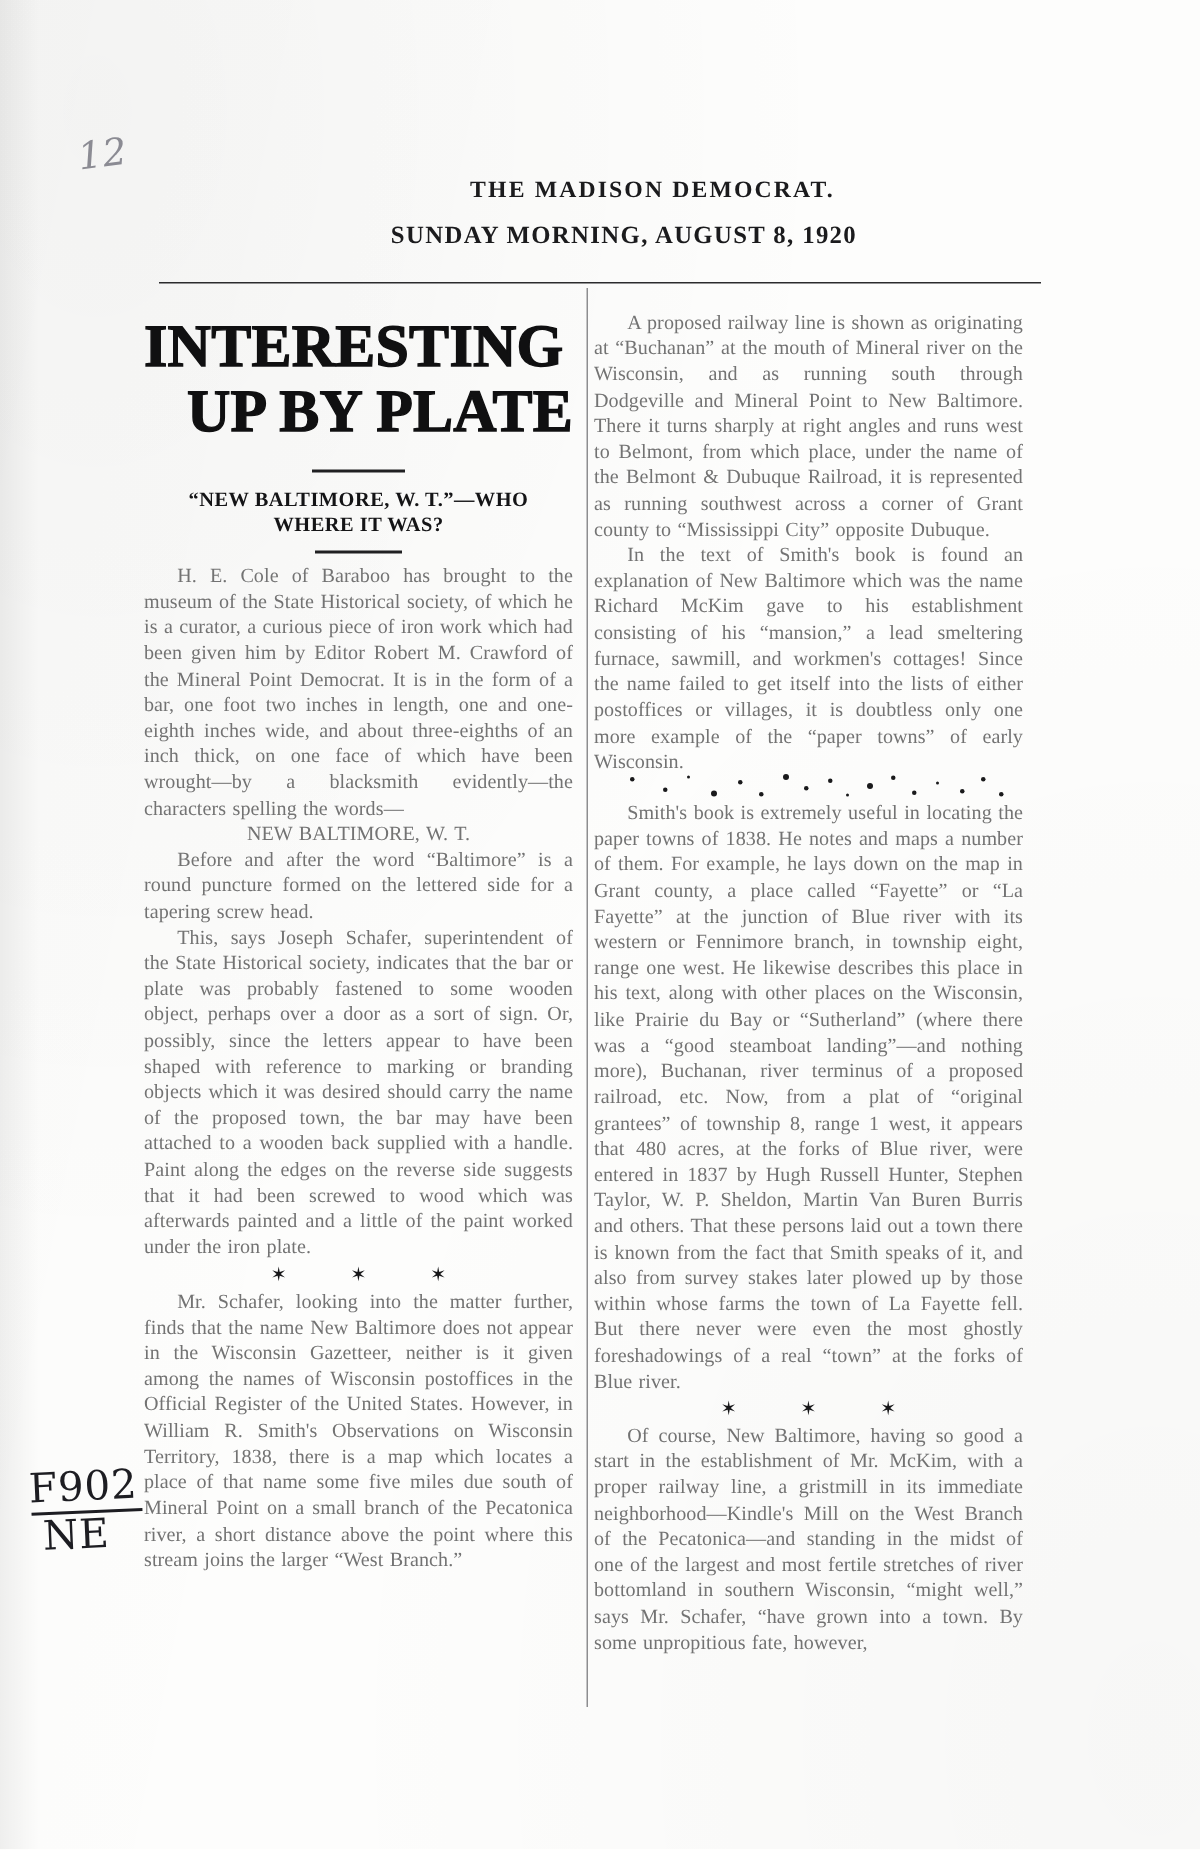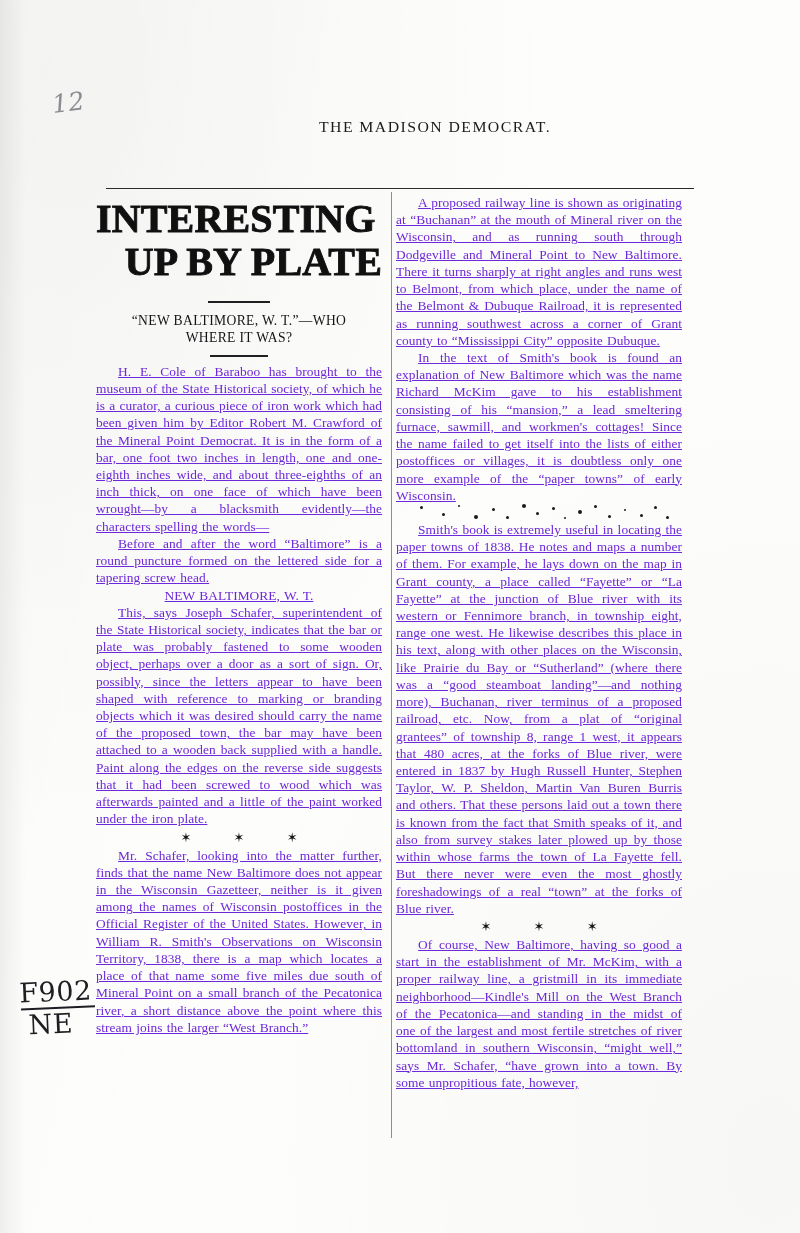--- a/index.html
+++ b/index.html
@@ -41,21 +41,21 @@
     left: 96px;
     top: 118px;
     width: 600px;
     height: 1020px;
   }
 
   
   .masthead {
     text-align: center;
     letter-spacing: 0.055em;
-    font-weight: 400;
+    font-weight: 700;
     color: #1b1b1d;
   }
   .paper-name {
     font-size: 15.5px;
     margin-left: 78px;
     letter-spacing: 0.09em;
     transform: scaleX(1.02);
   }
   .issue-date {
     font-size: 16.5px;
@@ -77,21 +77,21 @@
     left: 295px;
     top: 74px;
     width: 0;
     height: 946px;
     border-left: 1.1px solid #8d8d8f;
   }
 
   
   .columns {
     position: absolute;
-    top: 76px;
+    top: 88px;
     left: 0;
     width: 600px;
     display: flex;
     gap: 14px;
   }
   .col {
     width: 286px;
   }
   .col-right { padding-top: 0; }
 
@@ -111,21 +111,21 @@
   .headline .hl-3 { display: block; text-align: right; }
 
   .sub-rule {
     width: 62px;
     height: 0;
     border-top: 2.6px solid #202022;
     margin: 17px auto 9px auto;
   }
   .subhead {
     text-align: center;
-    font-weight: 400;
+    font-weight: 700;
     font-size: 13.6px;
     line-height: 1.29;
     letter-spacing: 0.025em;
     color: #141416;
   }
   .sub-rule-lower {
     width: 58px;
     height: 0;
     border-top: 2.4px solid #202022;
     margin: 8px auto 6px auto;
@@ -133,24 +133,23 @@
 
   
   p.body {
     margin: 0;
     font-size: 13.4px;
     line-height: 1.285;
     text-align: justify;
     text-justify: inter-word;
     letter-spacing: 0.004em;
     word-spacing: 0.06em;
-    color: #6d28d9;
+    color: #737373;
     text-indent: 1.65em;
     transform-origin: left top;
-    text-decoration: underline;
   }
   p.body.center { text-align: center; text-indent: 0; font-weight: 400; }
 
   .stars {
     text-align: center;
     font-size: 13px;
     letter-spacing: 1.5em;
     padding: 3px 0 3px 1.5em;
     color: #161618;
     line-height: 1;
@@ -214,20 +213,21 @@
   <div class="hand mark-callnum">
     <span class="cn-top">F902</span>
     <span class="cn-bar"></span>
     <span class="cn-bottom">NE</span>
   </div>
 
   <div class="clipping">
 
     <div class="masthead">
       <div class="paper-name">THE MADISON DEMOCRAT.</div>
+      <div class="issue-date">SUNDAY MORNING, AUGUST 8, 1920</div>
     </div>
 
     <div class="rule-top"></div>
     <div class="col-divider"></div>
 
     <div class="columns">
 
       <div class="col col-left">
 
         <h1 class="headline">
@@ -237,23 +237,23 @@
 
         <div class="sub-rule"></div>
         <div class="subhead">
           <div>“NEW BALTIMORE, W. T.”—WHO</div>
           <div>WHERE IT WAS?</div>
         </div>
         <div class="sub-rule-lower"></div>
 
         <p class="body">H. E. Cole of Baraboo has brought to the museum of the State Historical society, of which he is a curator, a curious piece of iron work which had been given him by Editor Robert M. Crawford of the Mineral Point Democrat. It is in the form of a bar, one foot two inches in length, one and one-eighth inches wide, and about three-eighths of an inch thick, on one face of which have been wrought—by a blacksmith evidently—the characters spelling the words—</p>
 
+        <p class="body center">NEW BALTIMORE, W. T.</p>
+
         <p class="body">Before and after the word “Baltimore” is a round puncture formed on the lettered side for a tapering screw head.</p>
-
-        <p class="body center">NEW BALTIMORE, W. T.</p>
         <p class="body">This, says Joseph Schafer, superintendent of the State Historical society, indicates that the bar or plate was probably fastened to some wooden object, perhaps over a door as a sort of sign. Or, possibly, since the letters appear to have been shaped with reference to marking or branding objects which it was desired should carry the name of the proposed town, the bar may have been attached to a wooden back supplied with a handle. Paint along the edges on the reverse side suggests that it had been screwed to wood which was afterwards painted and a little of the paint worked under the iron plate.</p>
 
         <div class="stars">✶ ✶ ✶</div>
 
         <p class="body">Mr. Schafer, looking into the matter further, finds that the name New Baltimore does not appear in the Wisconsin Gazetteer, neither is it given among the names of Wisconsin postoffices in the Official Register of the United States. However, in William R. Smith's Observations on Wisconsin Territory, 1838, there is a map which locates a place of that name some five miles due south of Mineral Point on a small branch of the Pecatonica river, a short distance above the point where this stream joins the larger “West Branch.”</p>
       </div>
 
       <div class="col col-right">
 
         <p class="body">A proposed railway line is shown as originating at “Buchanan” at the mouth of Mineral river on the Wisconsin, and as running south through Dodgeville and Mineral Point to New Baltimore. There it turns sharply at right angles and runs west to Belmont, from which place, under the name of the Belmont &amp; Dubuque Railroad, it is represented as running southwest across a corner of Grant county to “Mississippi City” opposite Dubuque.</p>

